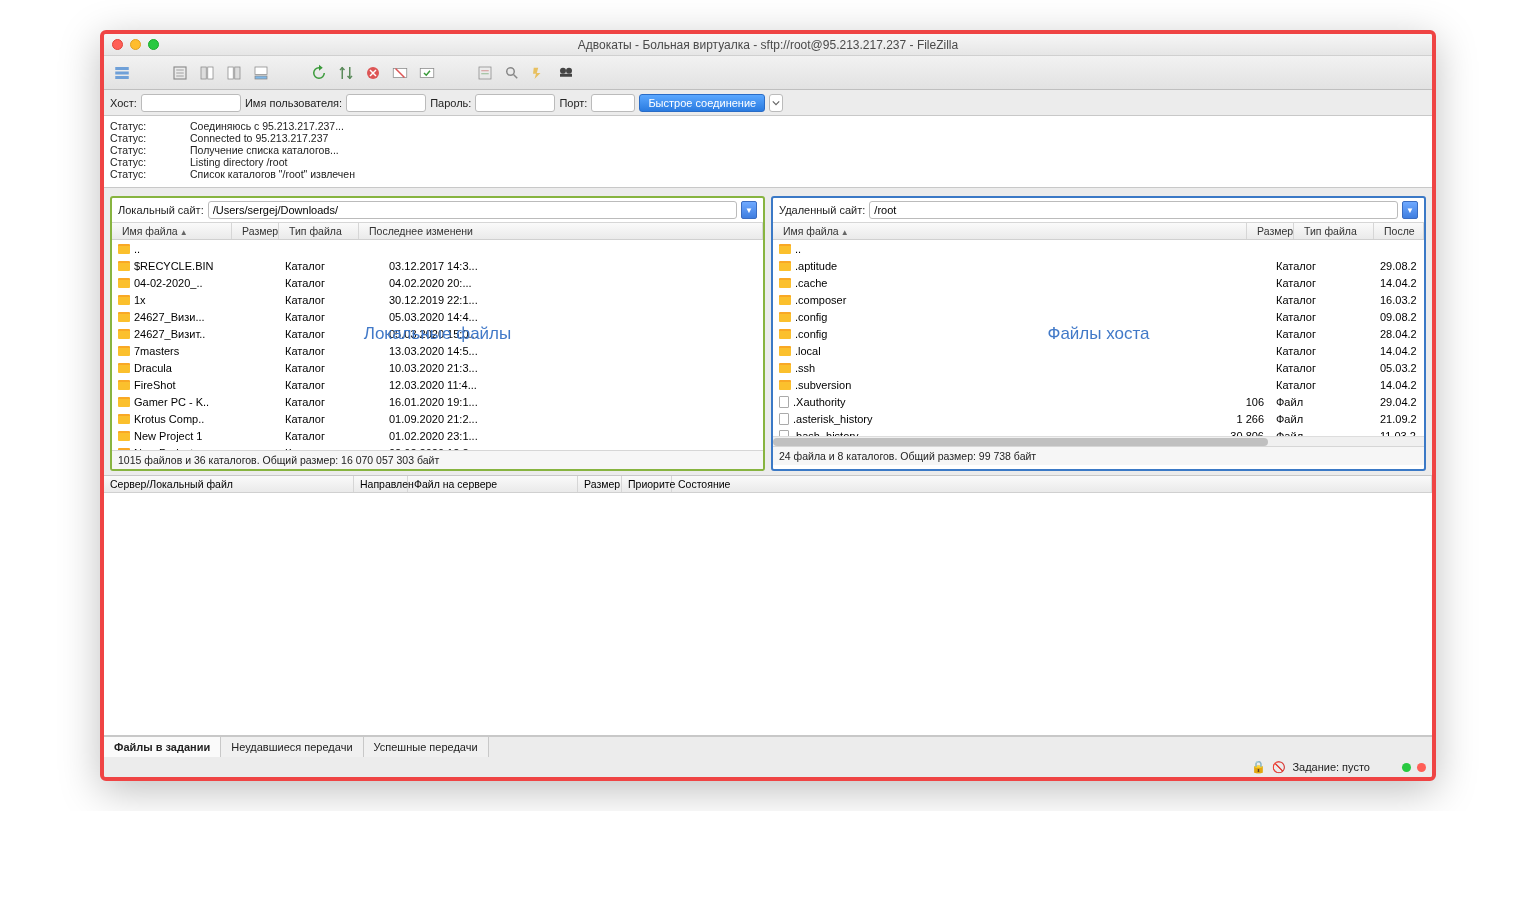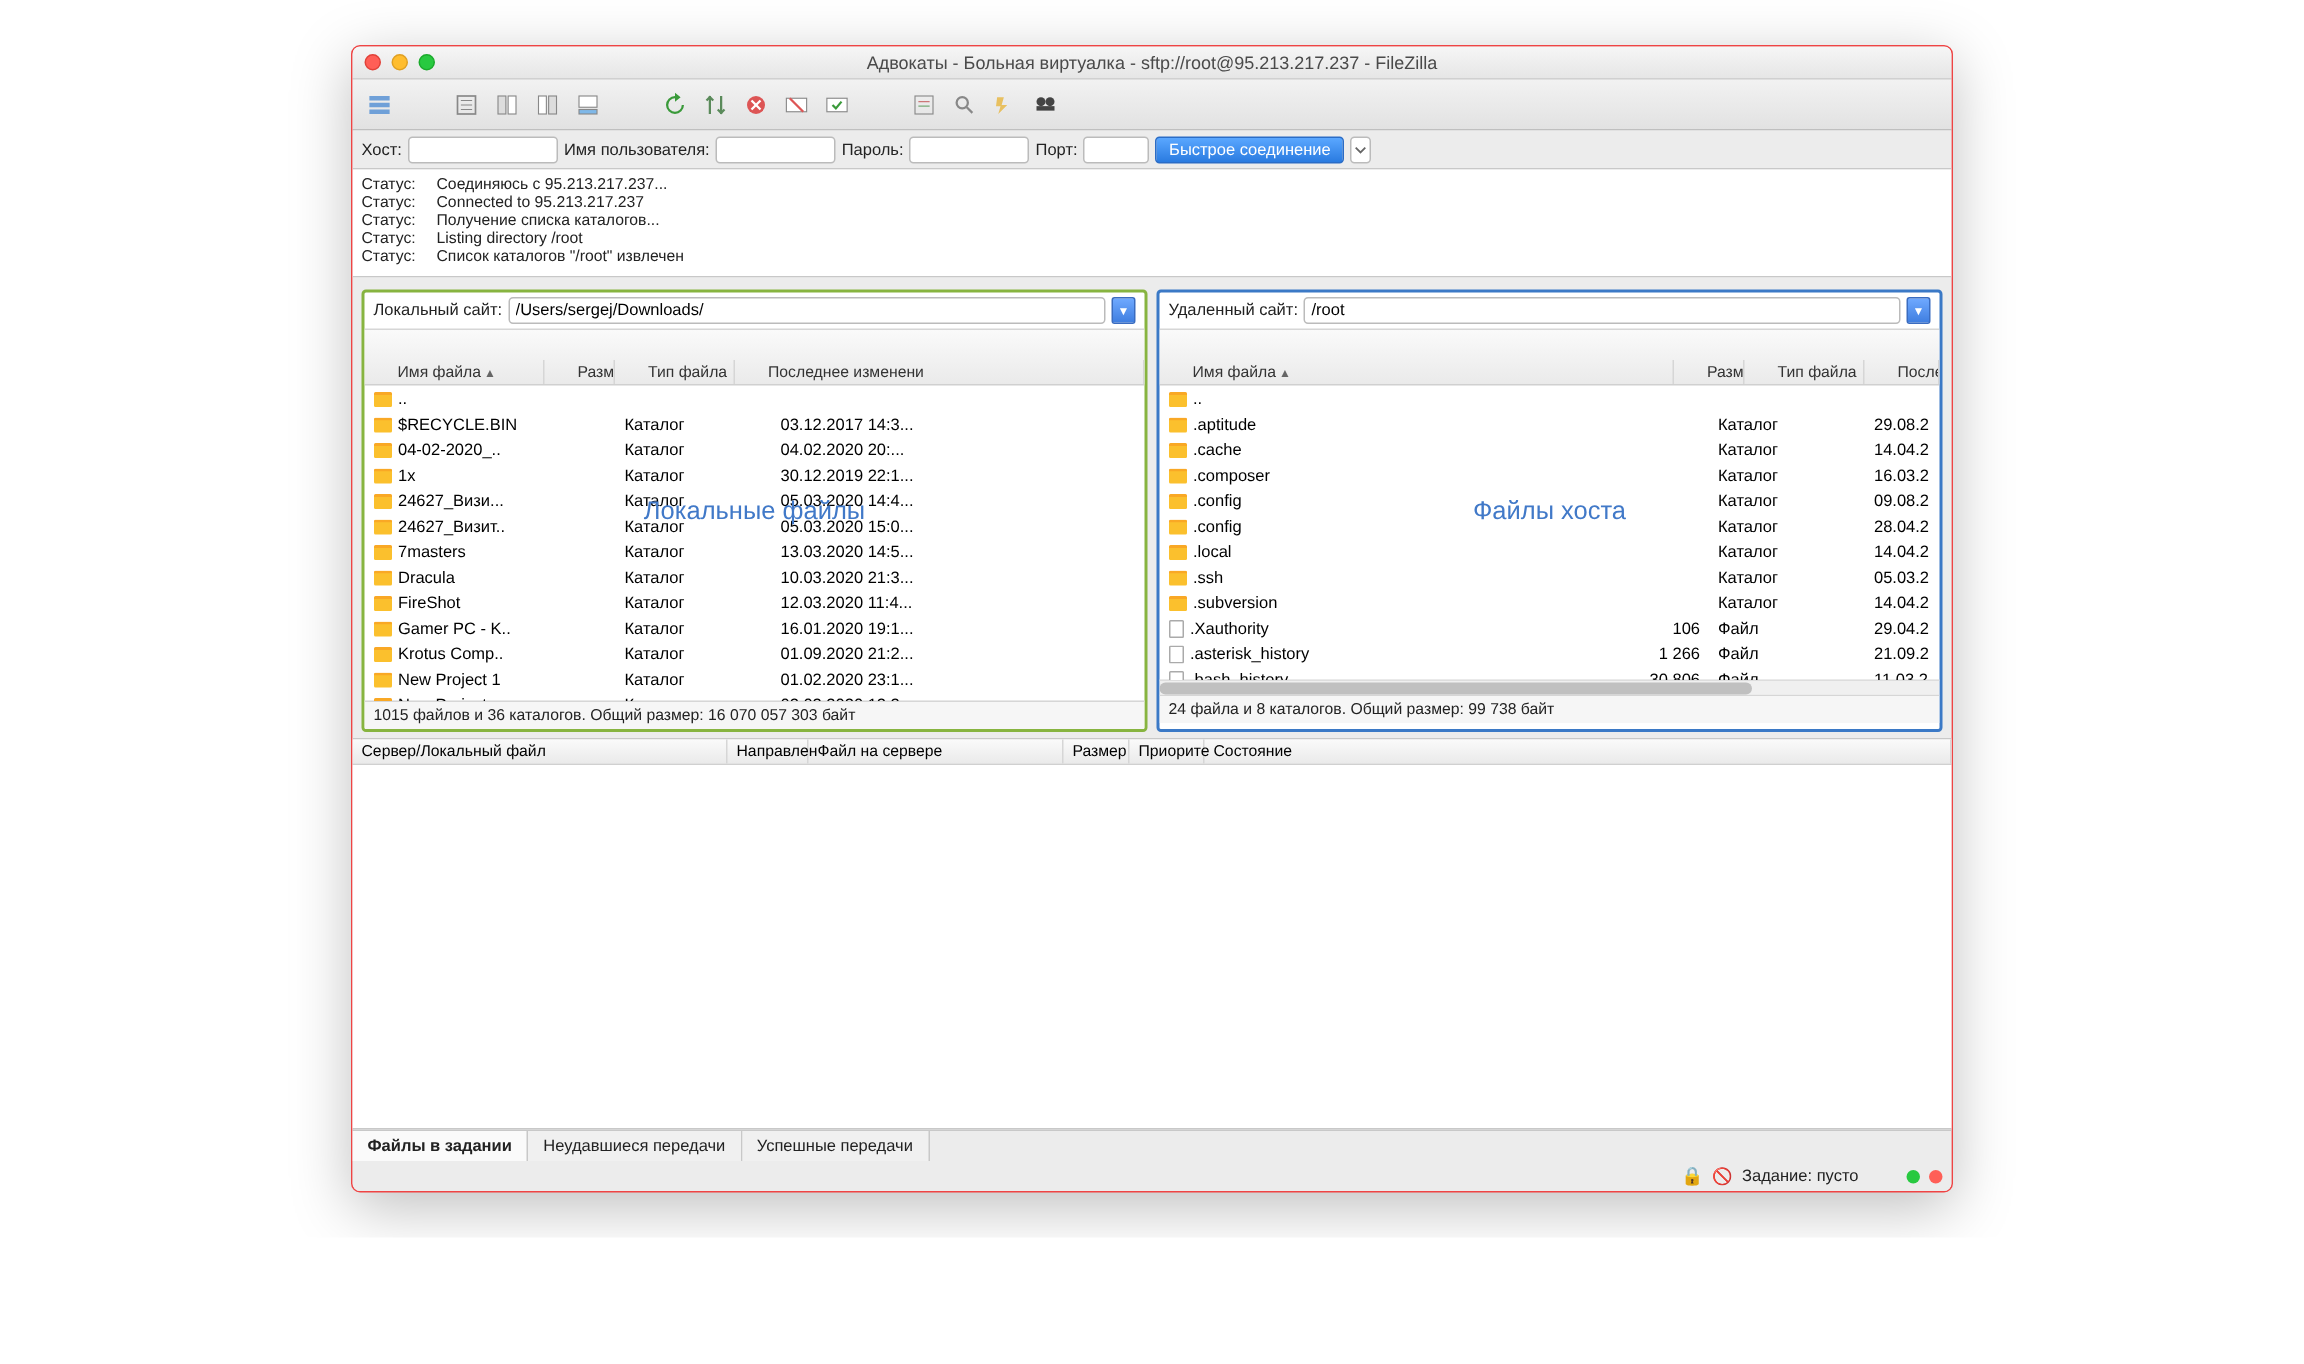--- a/index.html
+++ b/index.html
@@ -6,22 +6,22 @@
   body {
     font-family: -apple-system, "Helvetica Neue", Arial, sans-serif;
     font-size: 11px;
     background: #fff;
     display: flex;
     justify-content: center;
     align-items: flex-start;
     padding: 30px;
   }
   .window {
-    width: 1068px;
-    border: 1px solid #ef4444;
+    width: 1336px;
+    border: 4px solid #ef4444;
     border-radius: 6px;
     box-shadow: 0 10px 40px rgba(0,0,0,0.25);
     background: #ececec;
     overflow: hidden;
   }
   .titlebar {
     height: 22px;
     background: linear-gradient(#f6f6f6, #e6e6e6);
     display: flex;
     align-items: center;
@@ -86,21 +86,21 @@
     display: flex; align-items: center; justify-content: center;
   }
   .log {
     background: #fff;
     border-bottom: 1px solid #c8c8c8;
     padding: 4px 6px;
     font-size: 10.5px;
     color: #222;
     height: 72px;
   }
-  .log-row { display: flex; }
+  .log-row { display: flex; gap: 30px; }
   .log-row .lkey { width: 50px; }
   .panes {
     display: flex;
     gap: 6px;
     padding: 8px 6px 4px 6px;
     background: #ececec;
   }
   .pane {
     flex: 1;
     background: #fff;
@@ -148,25 +148,24 @@
     font-size: 8px;
   }
   .grid-head {
     display: flex;
     background: linear-gradient(#fafafa,#eaeaea);
     border-bottom: 1px solid #d0d0d0;
     font-size: 10.5px;
     color: #333;
   }
   .grid-head .col {
-    padding: 2px 22px;
+    padding: 2px 10px;
     border-right: 1px solid #d6d6d6;
     white-space: nowrap;
     overflow: hidden;
-    margin-top: 20px;
   }
   .col.name { flex: 0 0 120px; }
   .col.size { flex: 0 0 47px; text-align: right; }
   .col.type { flex: 0 0 80px; }
   .col.date { flex: 0 0 110px; }
   .pane.local .col.date { flex: 1; }
   .pane.remote .col.name { flex: 1; }
   .pane.remote .col.date { flex: 0 0 50px; }
   .sort-icon { font-size: 8px; margin-left: 2px; color: #666; }
   .grid-body {

